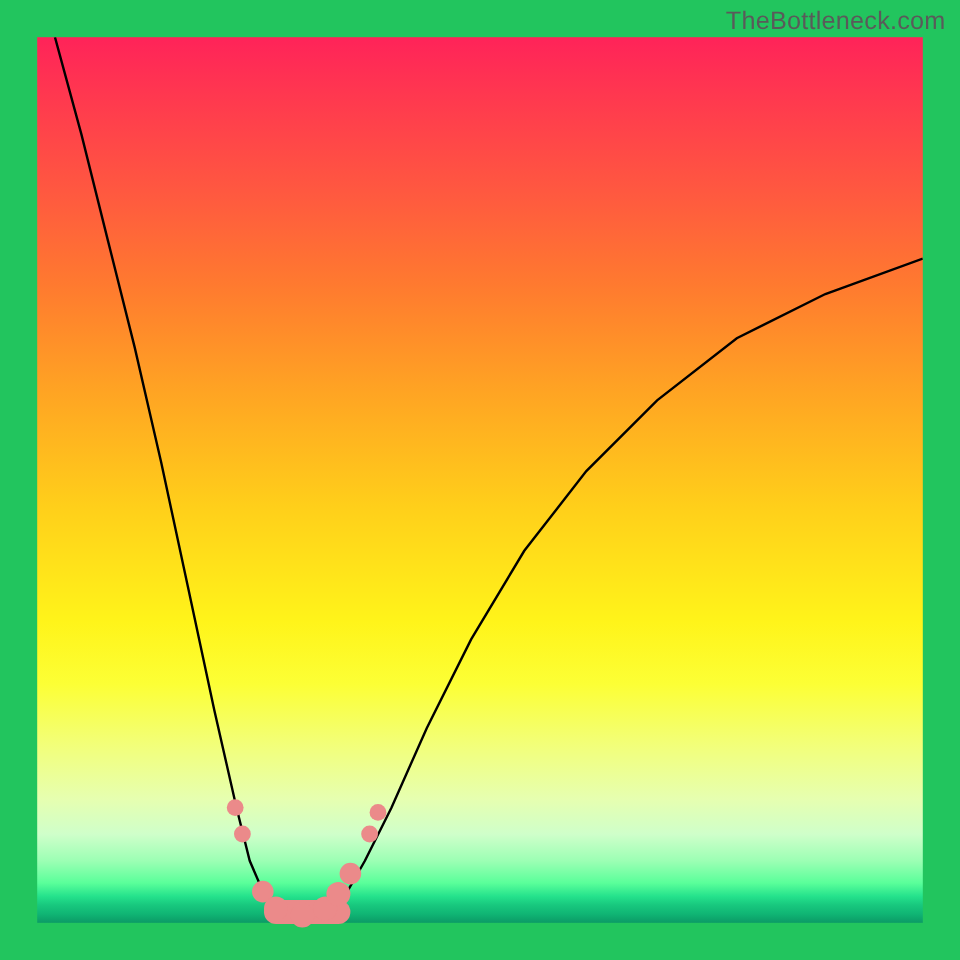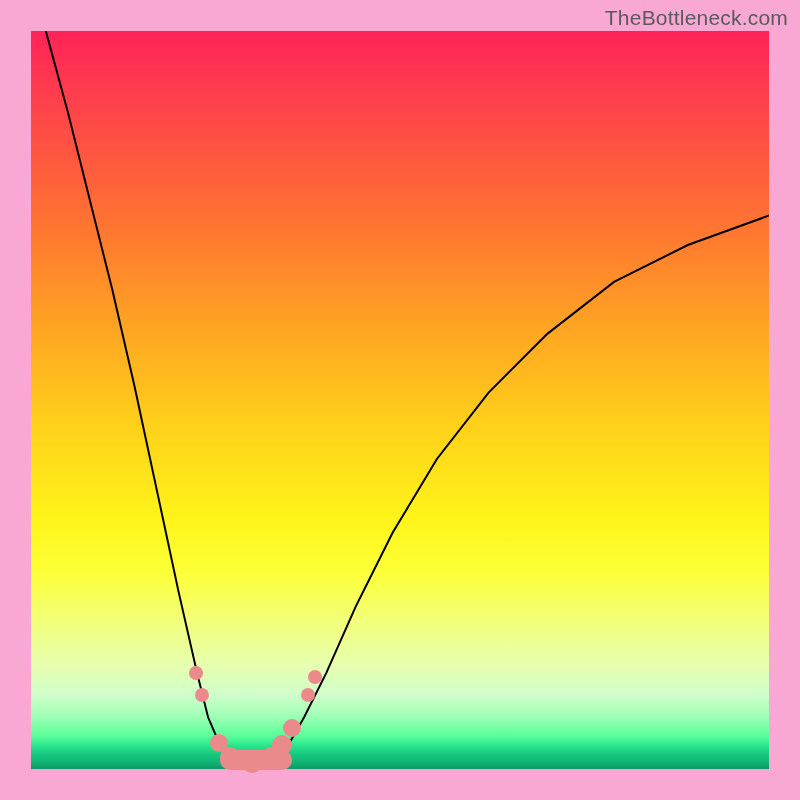--- a/index.html
+++ b/index.html
@@ -8,21 +8,21 @@
     width: 800px;
     height: 800px;
     background: #000;
     font-family: Arial, Helvetica, sans-serif;
     overflow: hidden;
   }
   .frame {
     position: absolute;
     top: 0; left: 0;
     width: 800px; height: 800px;
-    background: #f9a8d4;
+    background: #22c55e;
   }
   .plot-area {
     position: absolute;
     top: 31px;
     left: 31px;
     width: 738px;
     height: 738px;
     background: linear-gradient(
       to bottom,
       #ff2359 0%,

